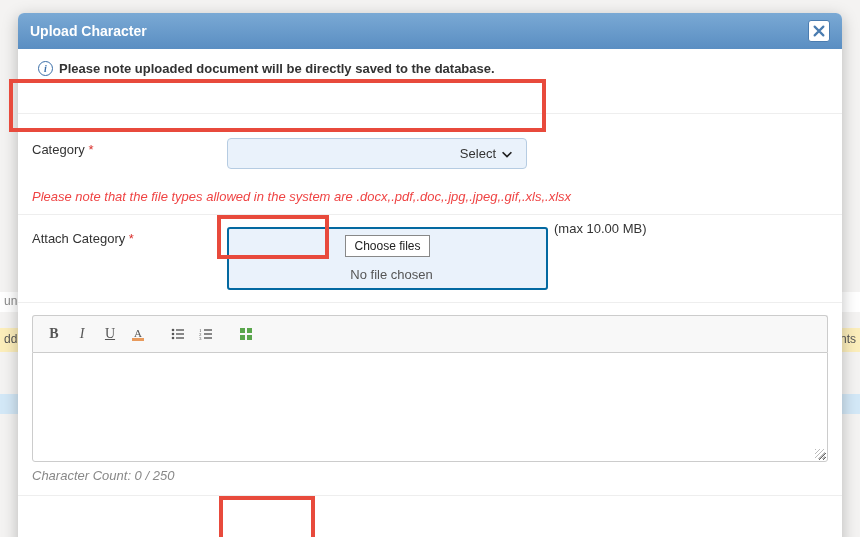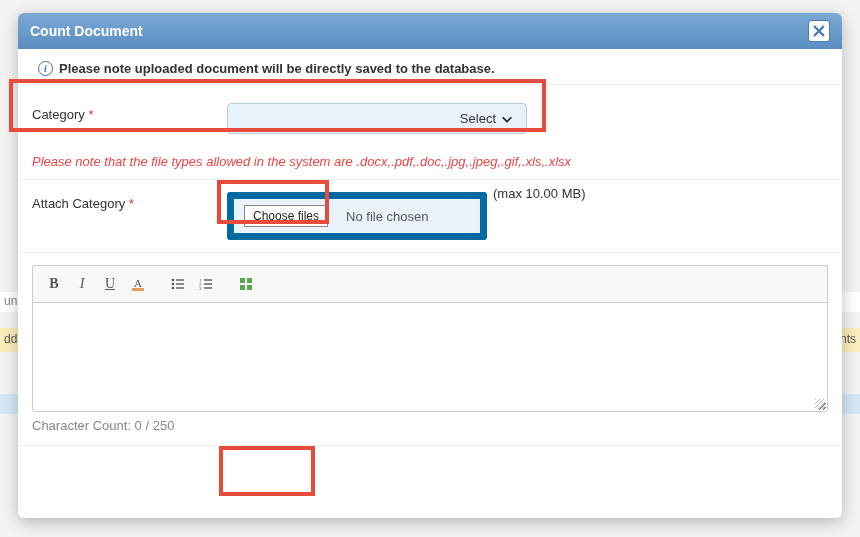--- a/index.html
+++ b/index.html
@@ -106,29 +106,30 @@
     font-style: italic;
     padding: 2px 14px 10px 14px;
     font-size: 13px;
   }
   .file-area {
     display: flex;
     align-items: center;
     gap: 6px;
   }
   .file-inputbox {
-    border: 7px solid #0369a1;
+    border: 2px solid #0369a1;
     background: #eaf2fb;
     border-radius: 3px;
     padding: 6px 10px;
-    width: 260px;
+    width: 321px;
     display: flex;
     align-items: center;
     gap: 10px;
     color: #555;
+    flex-direction: column;
   }
   .choose-btn {
     background: #fff;
     border: 1px solid #888;
     padding: 3px 8px;
     font-size: 12px;
     cursor: pointer;
     color: #222;
   }
   .choose-hl {
@@ -167,21 +168,21 @@
     resize: both;
     overflow: auto;
     position: relative;
   }
   .editor .resize-hdl {
     position:absolute; right:2px; bottom:2px; width:10px; height:10px;
     background: repeating-linear-gradient(135deg,#bbb,#bbb 1px,transparent 1px,transparent 3px);
     cursor: nwse-resize;
   }
   .charcount {
-    color: #888; margin-top: 6px; font-size: 13px;
+    color: #888; font-style: italic; margin-top: 6px; font-size: 13px;
   }
   .upload-btn {
     background: #2a67a9;
     color: #fff;
     border: 1px solid #1d4d82;
     border-radius: 3px;
     padding: 8px 18px;
     font-size: 14px;
     cursor: pointer;
     box-shadow: 0 1px 0 rgba(0,0,0,0.2);
@@ -195,34 +196,34 @@
 <div class="bg-strip1"><span>un.c</span></div>
 <div class="bg-strip2">
   <span>dd</span>
   <span class="r">ents</span>
 </div>
 <div class="bg-strip3"></div>
 
 <div class="modal">
 
   <div class="modal-header">
-    <span>Count Document</span>
+    <span>Upload Character</span>
     <div class="close-btn">
       <svg viewBox="0 0 16 16">
           <path d="M3 3 L13 13 M13 3 L3 13" stroke="#4a7cb0" stroke-width="2.5" stroke-linecap="round"></path>
         </svg>
     </div>
   </div>
 
   <div class="notice">
     <span class="info-ic">i</span>
     <span>Please note uploaded document will be directly saved to the database.</span>
   </div>
 
-  <div class="formrow" style="padding-top:18px;padding-bottom:18px;">
+  <div class="formrow" style="padding-top:24px;padding-bottom:18px;margin-top:29px;">
     <div class="label-col">
       <span>Category</span>
       <span class="req"> *</span>
     </div>
     <div class="field-col">
       <div class="select-wrap">
         <div class="select-box">
           <span>Select</span>
           <span class="chev">
             <svg width="14" height="14" viewBox="0 0 16 16">

